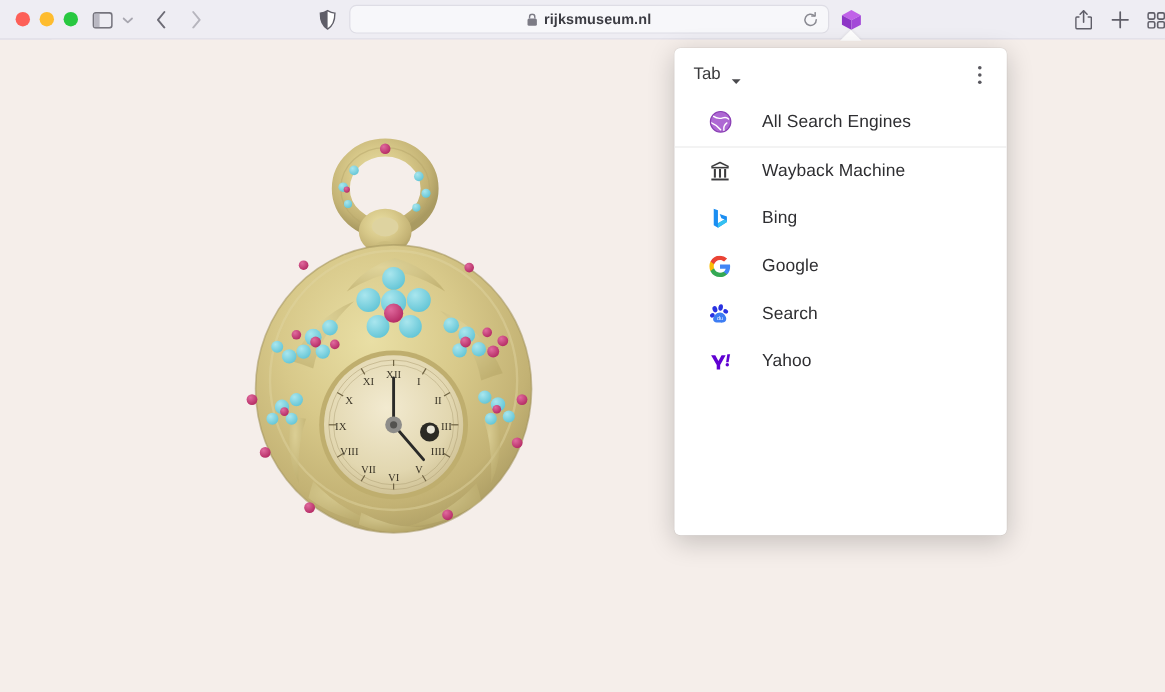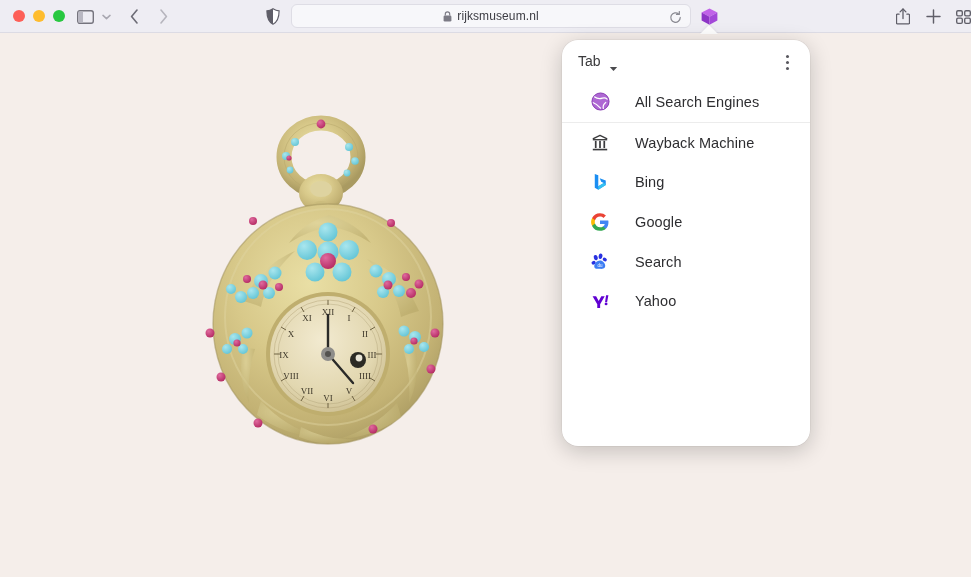--- a/index.html
+++ b/index.html
@@ -43,43 +43,43 @@
   
   .addr {
     position: absolute; left: 291px; top: 4px;
     width: 400px; height: 24px;
     background: #f7f7fa;
     border: 1px solid #dedde5;
     border-radius: 6px;
     display: flex; align-items: center; justify-content: center;
     position: absolute;
   }
-  .addr-center { display: flex; align-items: center; gap: 5px; }
+  .addr-center { display: flex; align-items: center; gap: 5px; font-weight: bold; }
   .addr-text { font-size: 12px; color: #3c3c43; letter-spacing: .1px; }
   .addr-reload { position: absolute; right: 8px; top: 5px; color: #8a8a92; }
 
   
   .page {
     position: absolute; left: 0; top: 33px;
     width: 971px; height: 544px;
     background: #f5eeea;
     overflow: hidden;
     margin-left: 43px;
   }
   .watch-wrap {
     position: absolute; left: 140px; top: 78px;
     width: 290px; height: 350px;
   }
 
   
   .popover {
     position: absolute; left: 562px; top: 40px;
-    width: 248px; height: 406px;
+    width: 277px; height: 406px;
     background: #ffffff;
-    border-radius: 16px;
+    border-radius: 5px;
     box-shadow: 0 5px 22px rgba(0,0,0,.20), 0 0 0 .5px rgba(0,0,0,.07);
     overflow: hidden;
   }
   .pointer {
     position: absolute; left: 700px; top: 25px;
     width: 0; height: 0;
     border-left: 9px solid transparent;
     border-right: 9px solid transparent;
     border-bottom: 9px solid #fdfdfd;
     filter: drop-shadow(0 -1px 1px rgba(0,0,0,.06));

